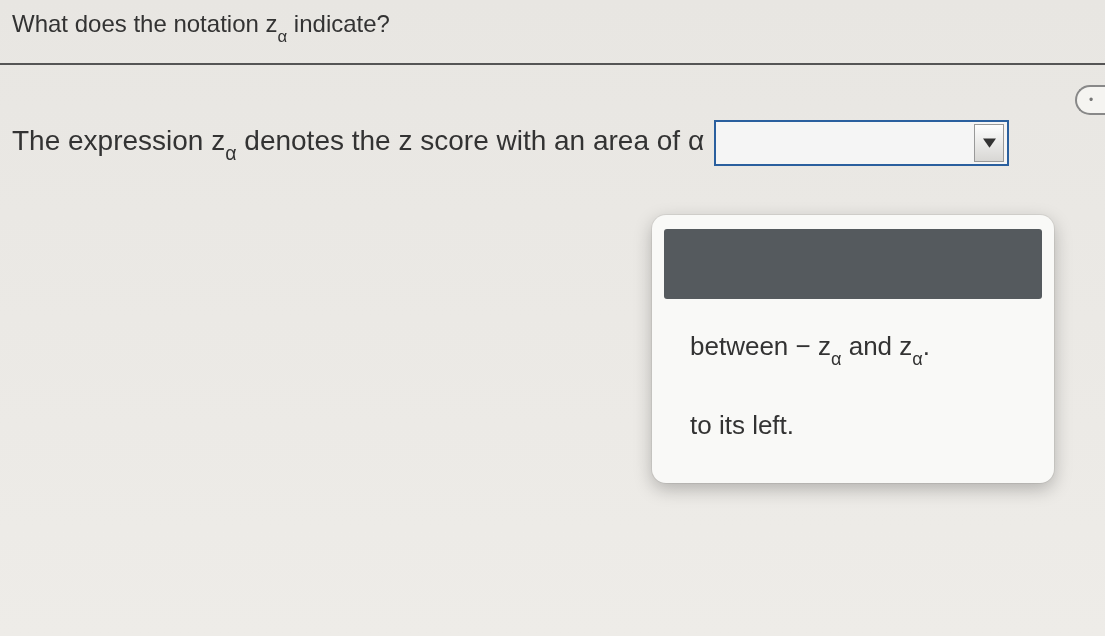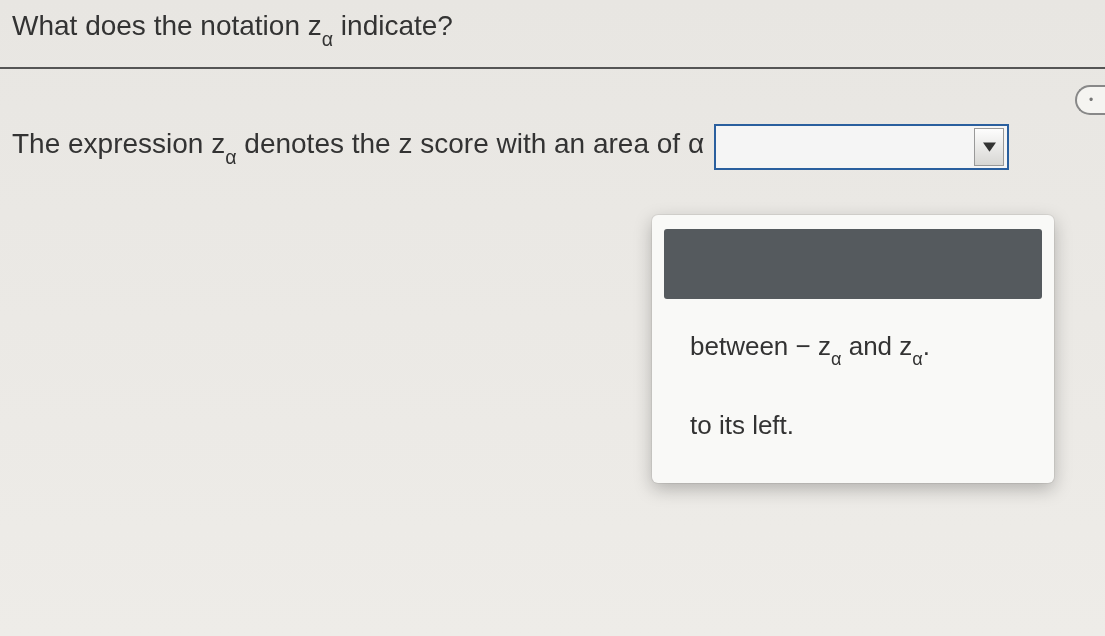--- a/index.html
+++ b/index.html
@@ -10,21 +10,21 @@
     body {
       width: 1105px;
       height: 636px;
       background: linear-gradient(180deg, #e8e6e2 0%, #eeece8 100%);
       font-family: Arial, Helvetica, sans-serif;
       overflow: hidden;
       position: relative;
     }
     .question-header {
       padding: 10px 12px 20px 12px;
-      font-size: 28px;
+      font-size: 24px;
       color: #333;
       font-weight: 500;
     }
     .divider {
       border: none;
       border-top: 2px solid #555;
       margin: 0;
       width: 100%;
     }
     .content-row {
@@ -68,21 +68,21 @@
     .dropdown-arrow-box svg {
       width: 13px;
       height: 13px;
     }
     .dropdown-panel {
       position: absolute;
       left: 652px;
       top: 215px;
       width: 402px;
       background: #f9f9f7;
-      border-radius: 6px;
+      border-radius: 14px;
       box-shadow: 0 6px 18px rgba(0,0,0,0.25), 0 0 0 1px rgba(0,0,0,0.06);
       padding: 14px 12px 20px 12px;
     }
     .dropdown-option {
       padding: 22px 26px;
       font-size: 26px;
       color: #333;
       cursor: pointer;
     }
     .dropdown-option.blank {

